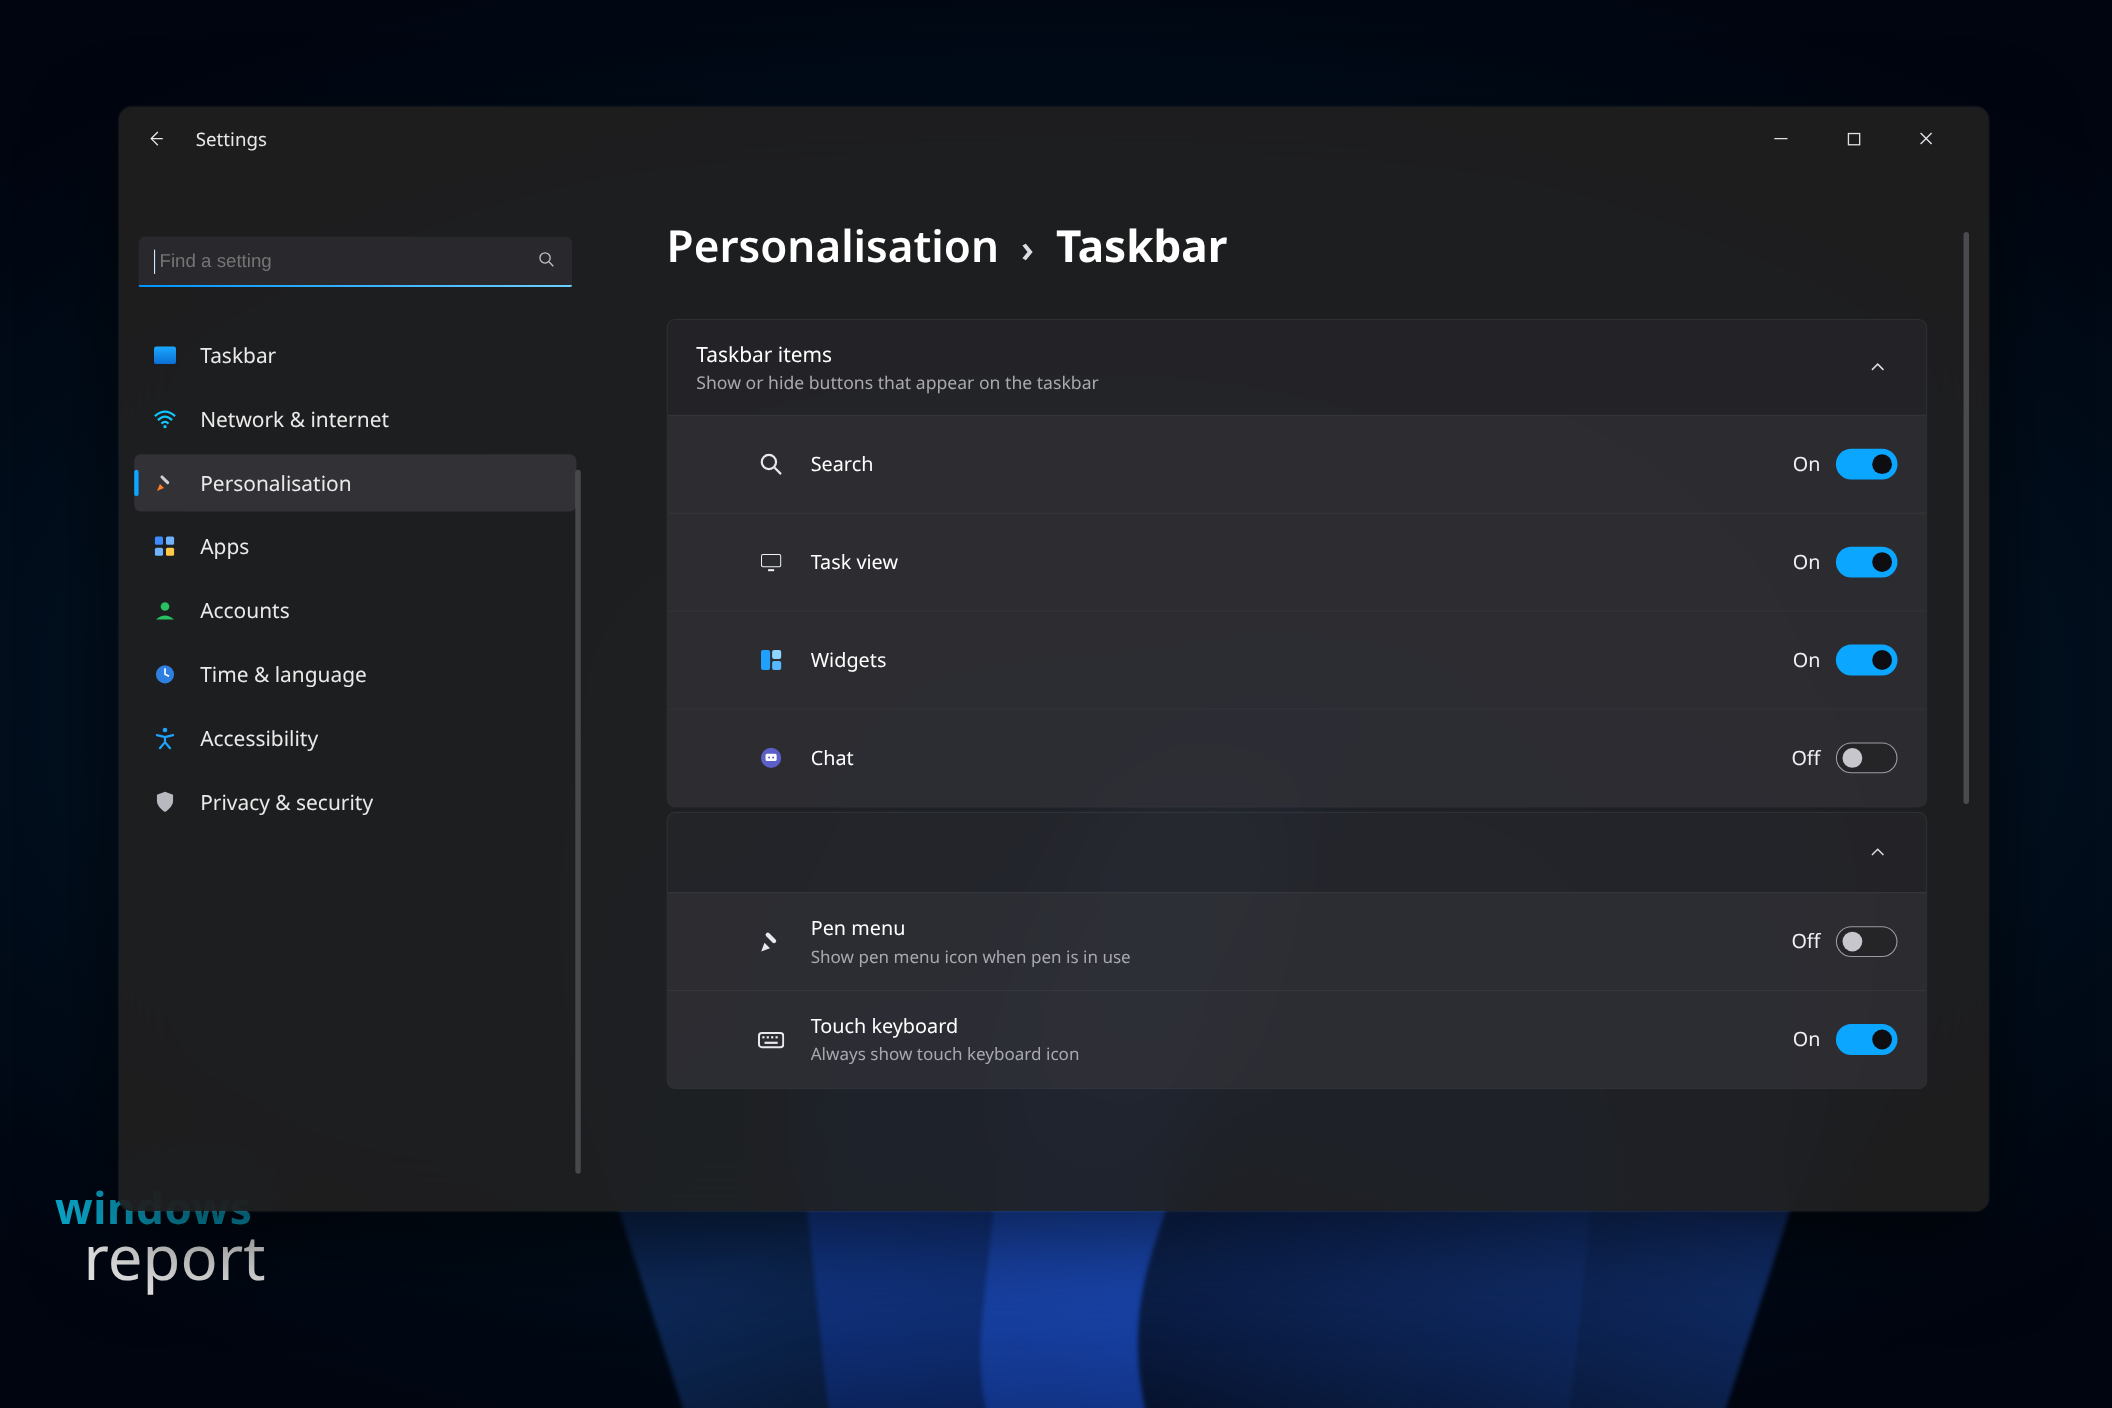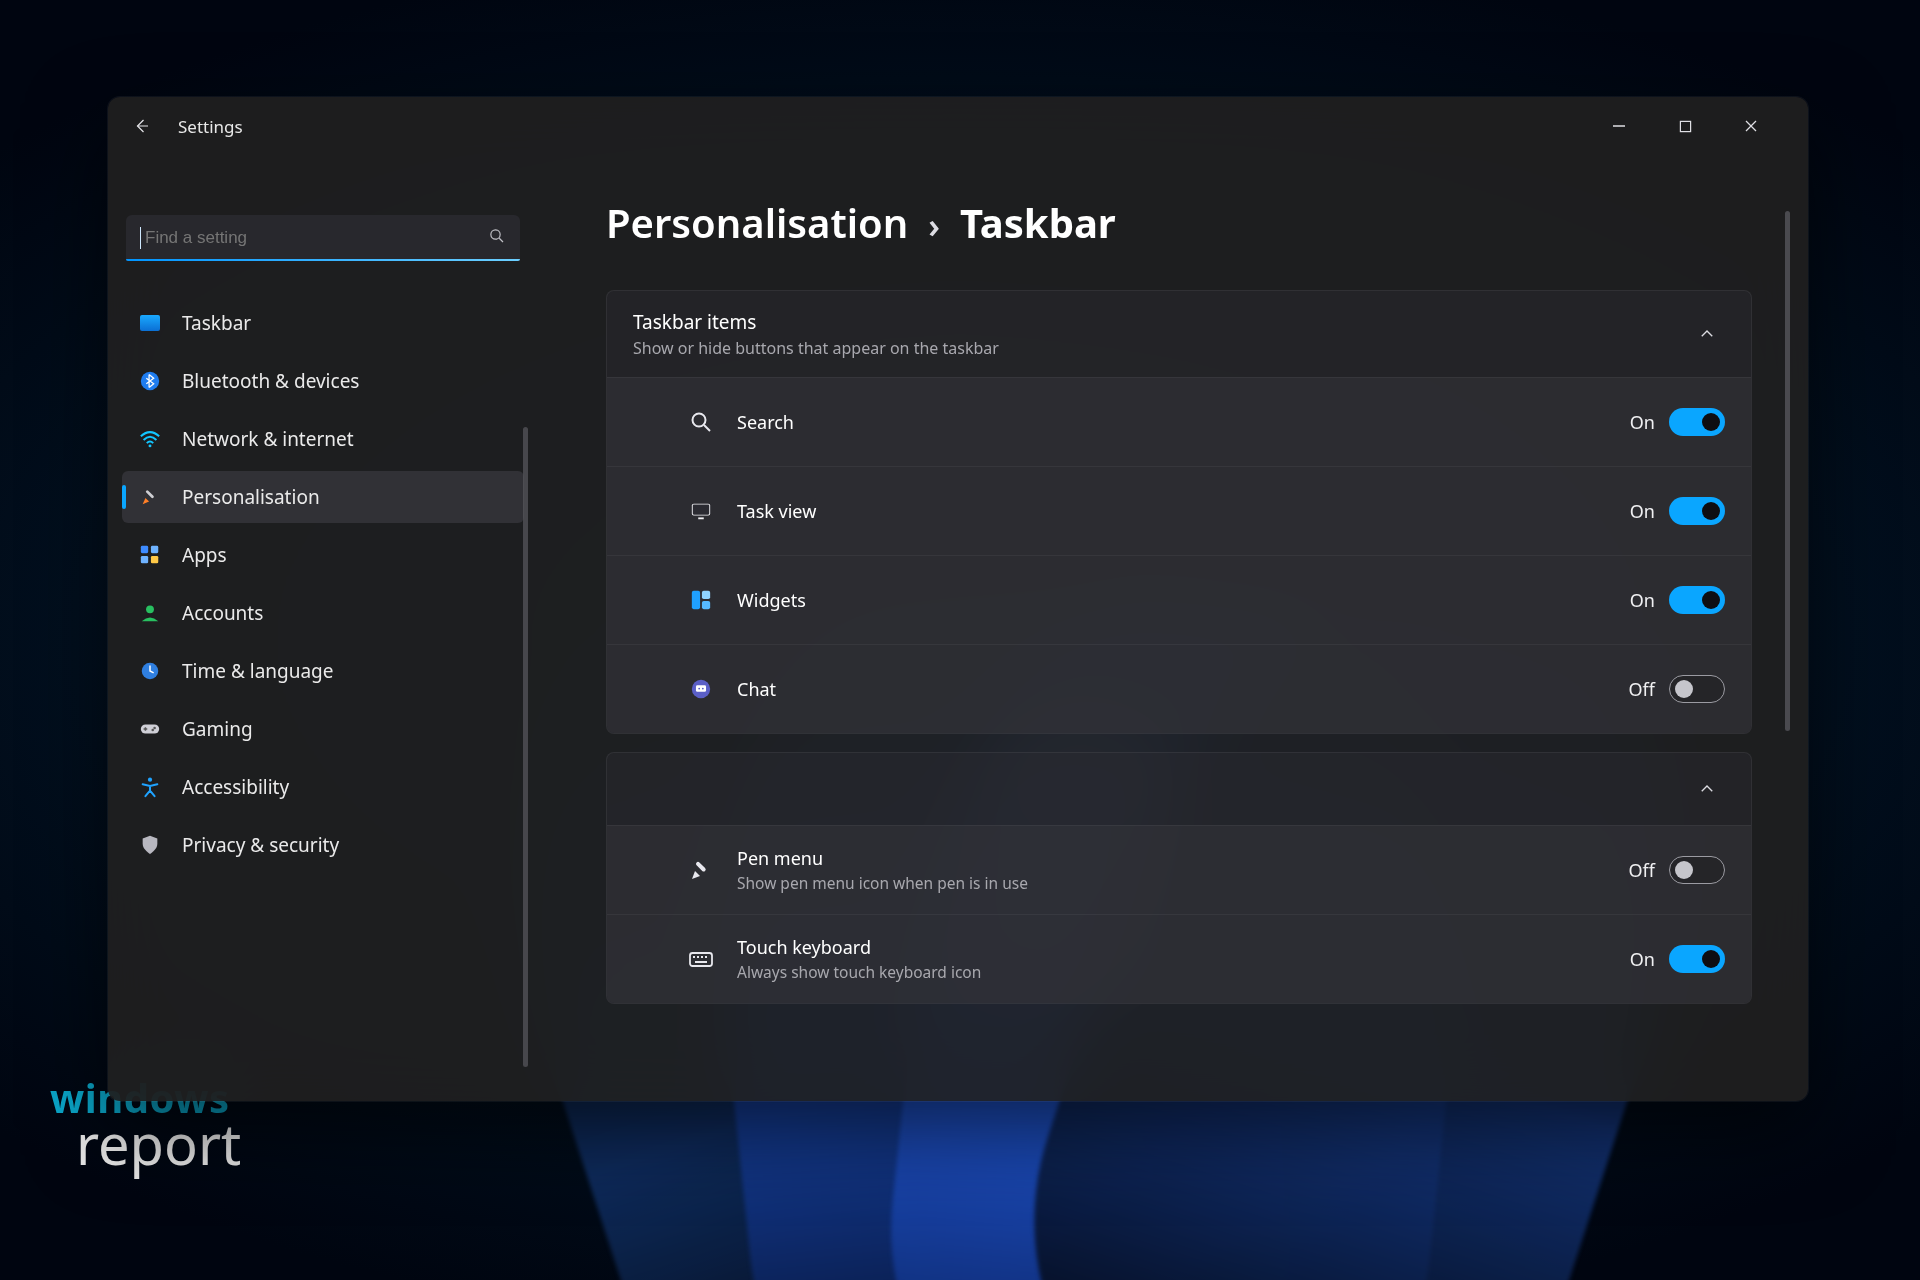--- a/index.html
+++ b/index.html
@@ -169,21 +169,21 @@
     margin-bottom: 40px;
   }
   .breadcrumb .crumb{ font-size: 40px; font-weight: 600; color:#ffffff; cursor:pointer;}
   .breadcrumb .sep{ font-size: 34px; color:#dcdce2; font-weight:600;}
   .breadcrumb .current{ font-size: 40px; font-weight: 700; color:#ffffff;}
 
   .panel{
     background: var(--panel-bg-header);
     border: 1px solid var(--panel-border);
     border-radius: 8px;
-    margin-bottom: 18px;
+    margin-bottom: 4px;
     overflow:hidden;
   }
   .panel-header{
     display:flex; align-items:center;
     padding: 18px 26px;
     cursor:pointer;
   }
   .panel-header .titles .t{ font-size:19px; font-weight:400; color:#fff;}
   .panel-header .titles .s{ font-size:16px; color:var(--text-dim); margin-top:2px;}
   .panel-header .chev{ margin-left:auto; width:36px; height:36px; display:flex;align-items:center;justify-content:center;}
@@ -283,29 +283,20 @@
 
       <nav class="nav">
 
         <div class="nav-item">
           <span class="nav-icon">
             <span class="sq" style="background:linear-gradient(180deg,#1aa9ff,#0b6fd4)"></span>
           </span>
           <span>Taskbar</span>
         </div>
 
-        <div class="nav-item">
-          <span class="nav-icon">
-            <svg viewBox="0 0 24 24" width="20" height="20">
-                <circle cx="12" cy="12" r="10" fill="#1f7df0"></circle>
-                <path d="M11 5 L16 9 L8 15 M8 9 L16 15 L11 19 M11 5 V19" stroke="#fff" stroke-width="1.4" fill="none"></path>
-              </svg>
-          </span>
-          <span>Bluetooth &amp; devices</span>
-        </div>
 
         <div class="nav-item">
           <span class="nav-icon">
             <svg viewBox="0 0 24 24" width="22" height="22">
                 <path d="M2 9 Q12 0 22 9" stroke="#12c6ff" stroke-width="2.2" fill="none"></path>
                 <path d="M5 13 Q12 6 19 13" stroke="#12c6ff" stroke-width="2.2" fill="none"></path>
                 <path d="M8.5 16.5 Q12 13 15.5 16.5" stroke="#12c6ff" stroke-width="2.2" fill="none"></path>
                 <circle cx="12" cy="19.5" r="1.6" fill="#12c6ff"></circle>
               </svg>
           </span>
@@ -347,31 +338,20 @@
         <div class="nav-item">
           <span class="nav-icon">
             <svg viewBox="0 0 24 24" width="20" height="20">
                 <circle cx="12" cy="12" r="9" fill="#2f7fe0"></circle>
                 <path d="M12 6 V12 L16 14" stroke="#fff" stroke-width="1.6" fill="none"></path>
               </svg>
           </span>
           <span>Time &amp; language</span>
         </div>
 
-        <div class="nav-item">
-          <span class="nav-icon">
-            <svg viewBox="0 0 24 24" width="22" height="20">
-                <rect x="2" y="7" width="20" height="10" rx="5" fill="#cfcfd6"></rect>
-                <circle cx="17" cy="11" r="1.4" fill="#555"></circle>
-                <circle cx="15" cy="13" r="1.4" fill="#555"></circle>
-                <path d="M7 10 V14 M5 12 H9" stroke="#555" stroke-width="1.6"></path>
-              </svg>
-          </span>
-          <span>Gaming</span>
-        </div>
 
         <div class="nav-item">
           <span class="nav-icon">
             <svg viewBox="0 0 24 24" width="20" height="20">
                 <circle cx="12" cy="4" r="2.3" fill="#1fa3ff"></circle>
                 <path d="M4 9 L12 11 L20 9 M12 11 V16 M12 16 L7 22 M12 16 L17 22" stroke="#1fa3ff" stroke-width="2.2" fill="none" stroke-linecap="round"></path>
               </svg>
           </span>
           <span>Accessibility</span>
         </div>

